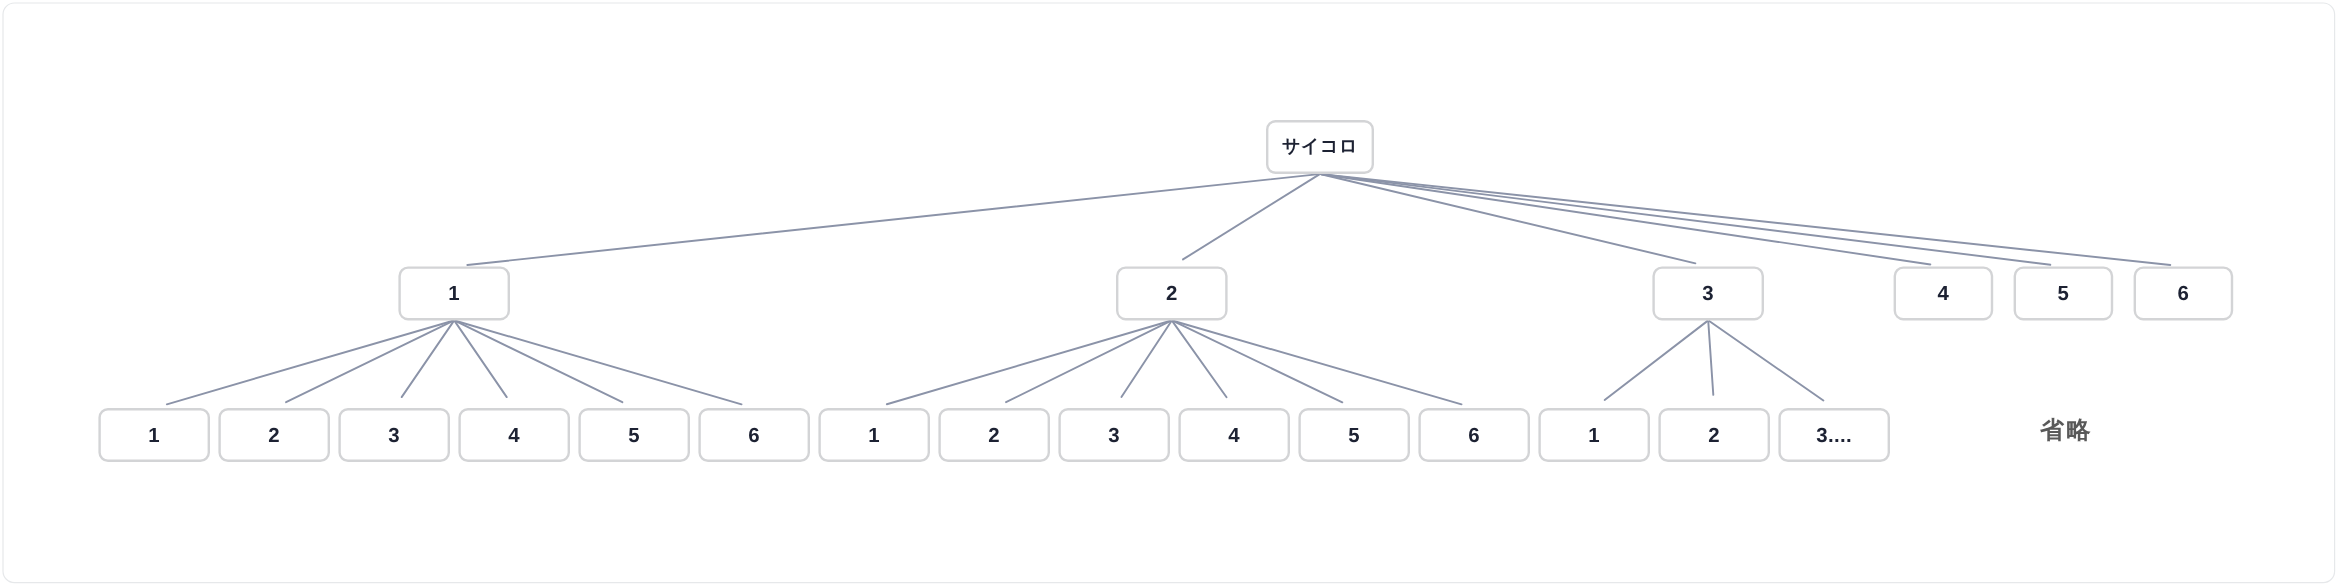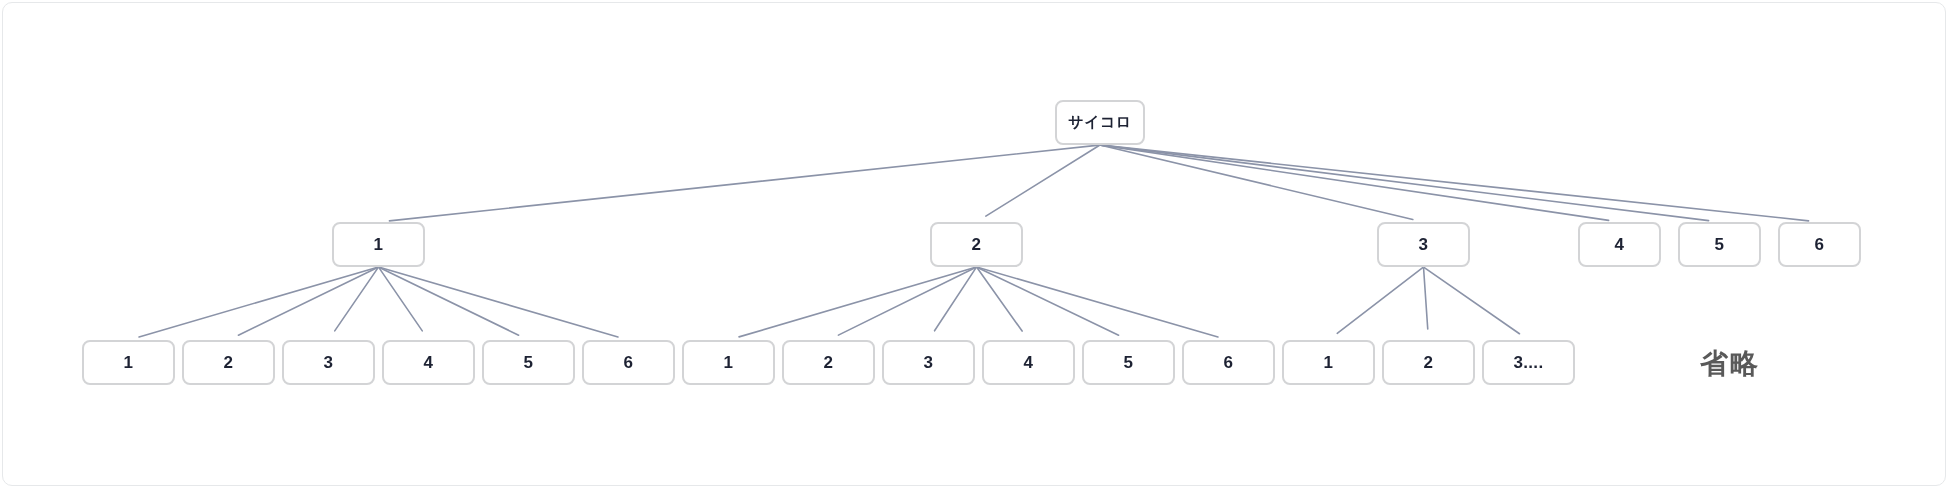--- a/index.html
+++ b/index.html
@@ -53,21 +53,21 @@
     white-space: nowrap;
   }
   .node.root {
     font-size: 15px;
     font-weight: 700;
     letter-spacing: 0.5px;
   }
   #ellipsis-label {
     position: absolute;
     color: #595959;
-    font-size: 28px;
+    font-size: 20px;
     font-weight: 700;
     letter-spacing: 2px;
     white-space: nowrap;
   }
 </style>
 </head>
 <body>
 
 <div id="canvas" style="background: rgb(255, 255, 255);">
   <div id="frame" style="border-color: rgb(230, 232, 234);"></div>

